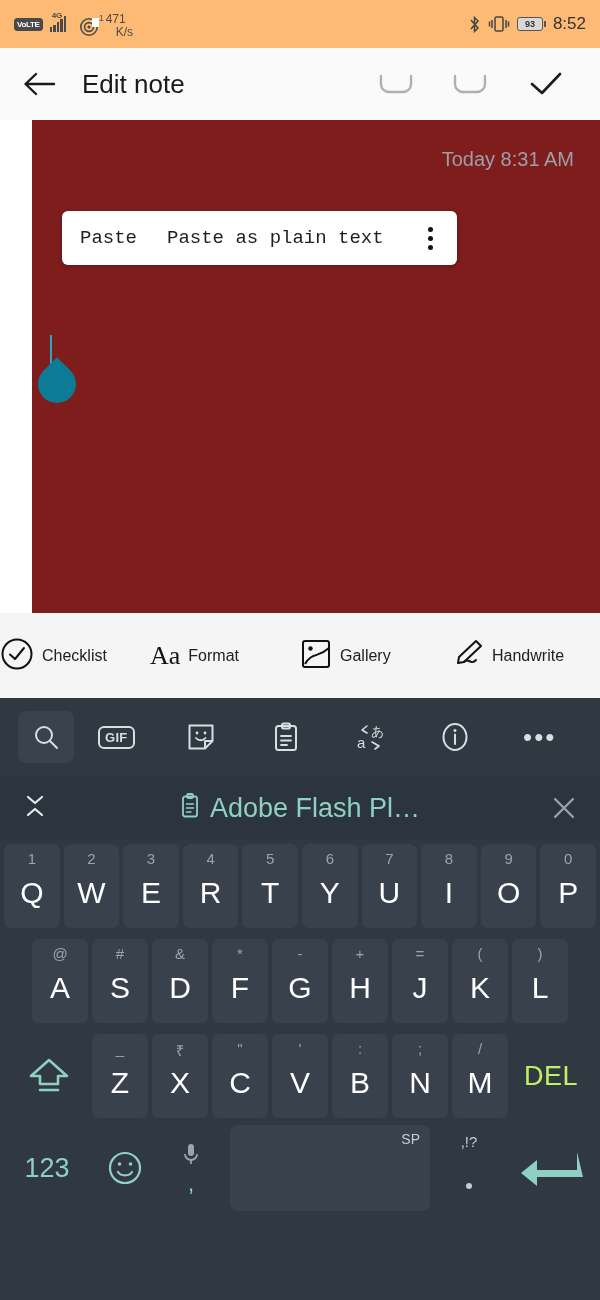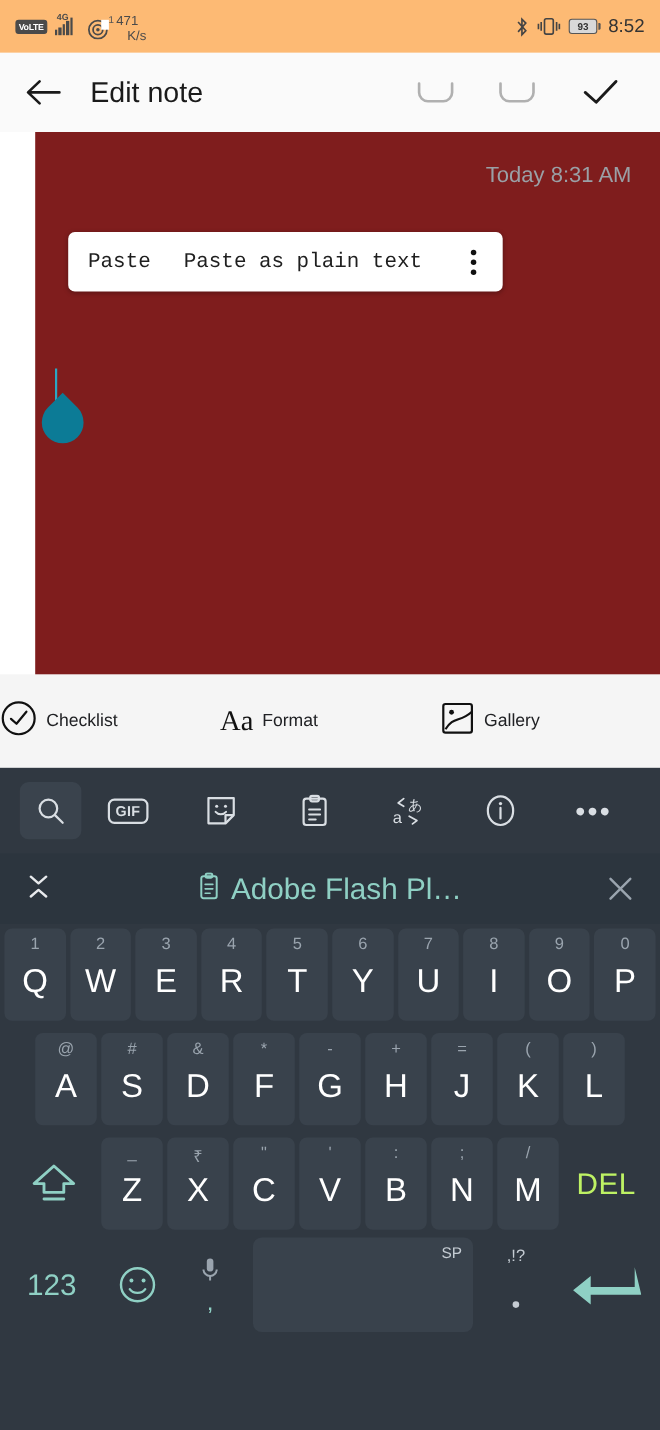--- a/index.html
+++ b/index.html
@@ -278,20 +278,29 @@
   <div class="fmt">
     <span>
       <svg width="32" height="32" viewBox="0 0 32 32">
         <rect x="3" y="3" width="26" height="26" rx="2" fill="none" stroke="#111" stroke-width="2"></rect>
         <circle cx="10.5" cy="10.5" r="2.2" fill="#111"></circle>
         <path d="M5 26 C12 14 18 20 29 10" fill="none" stroke="#111" stroke-width="2"></path>
       </svg>
     </span>
     <span class="lbl">Gallery</span>
   </div>
+  <div class="fmt">
+    <span>
+      <svg width="34" height="32" viewBox="0 0 34 32">
+        <path d="M26 3 L31 8 L14 24 L8 25 L9 19 Z" fill="none" stroke="#111" stroke-width="2" stroke-linejoin="round"></path>
+        <path d="M14 24 C18 19 21 28 26 22" fill="none" stroke="#111" stroke-width="2" stroke-linecap="round"></path>
+      </svg>
+    </span>
+    <span class="lbl">Handwrite</span>
+  </div>
 </div>
 
 <div class="kb">
 
   <div class="kbtools">
     <div class="t sel">
       <svg width="28" height="28" viewBox="0 0 28 28">
         <circle cx="12" cy="12" r="8" fill="none" stroke="#d9dee3" stroke-width="2"></circle>
         <path d="M18 18 L25 25" stroke="#d9dee3" stroke-width="2" stroke-linecap="round"></path>
       </svg>

